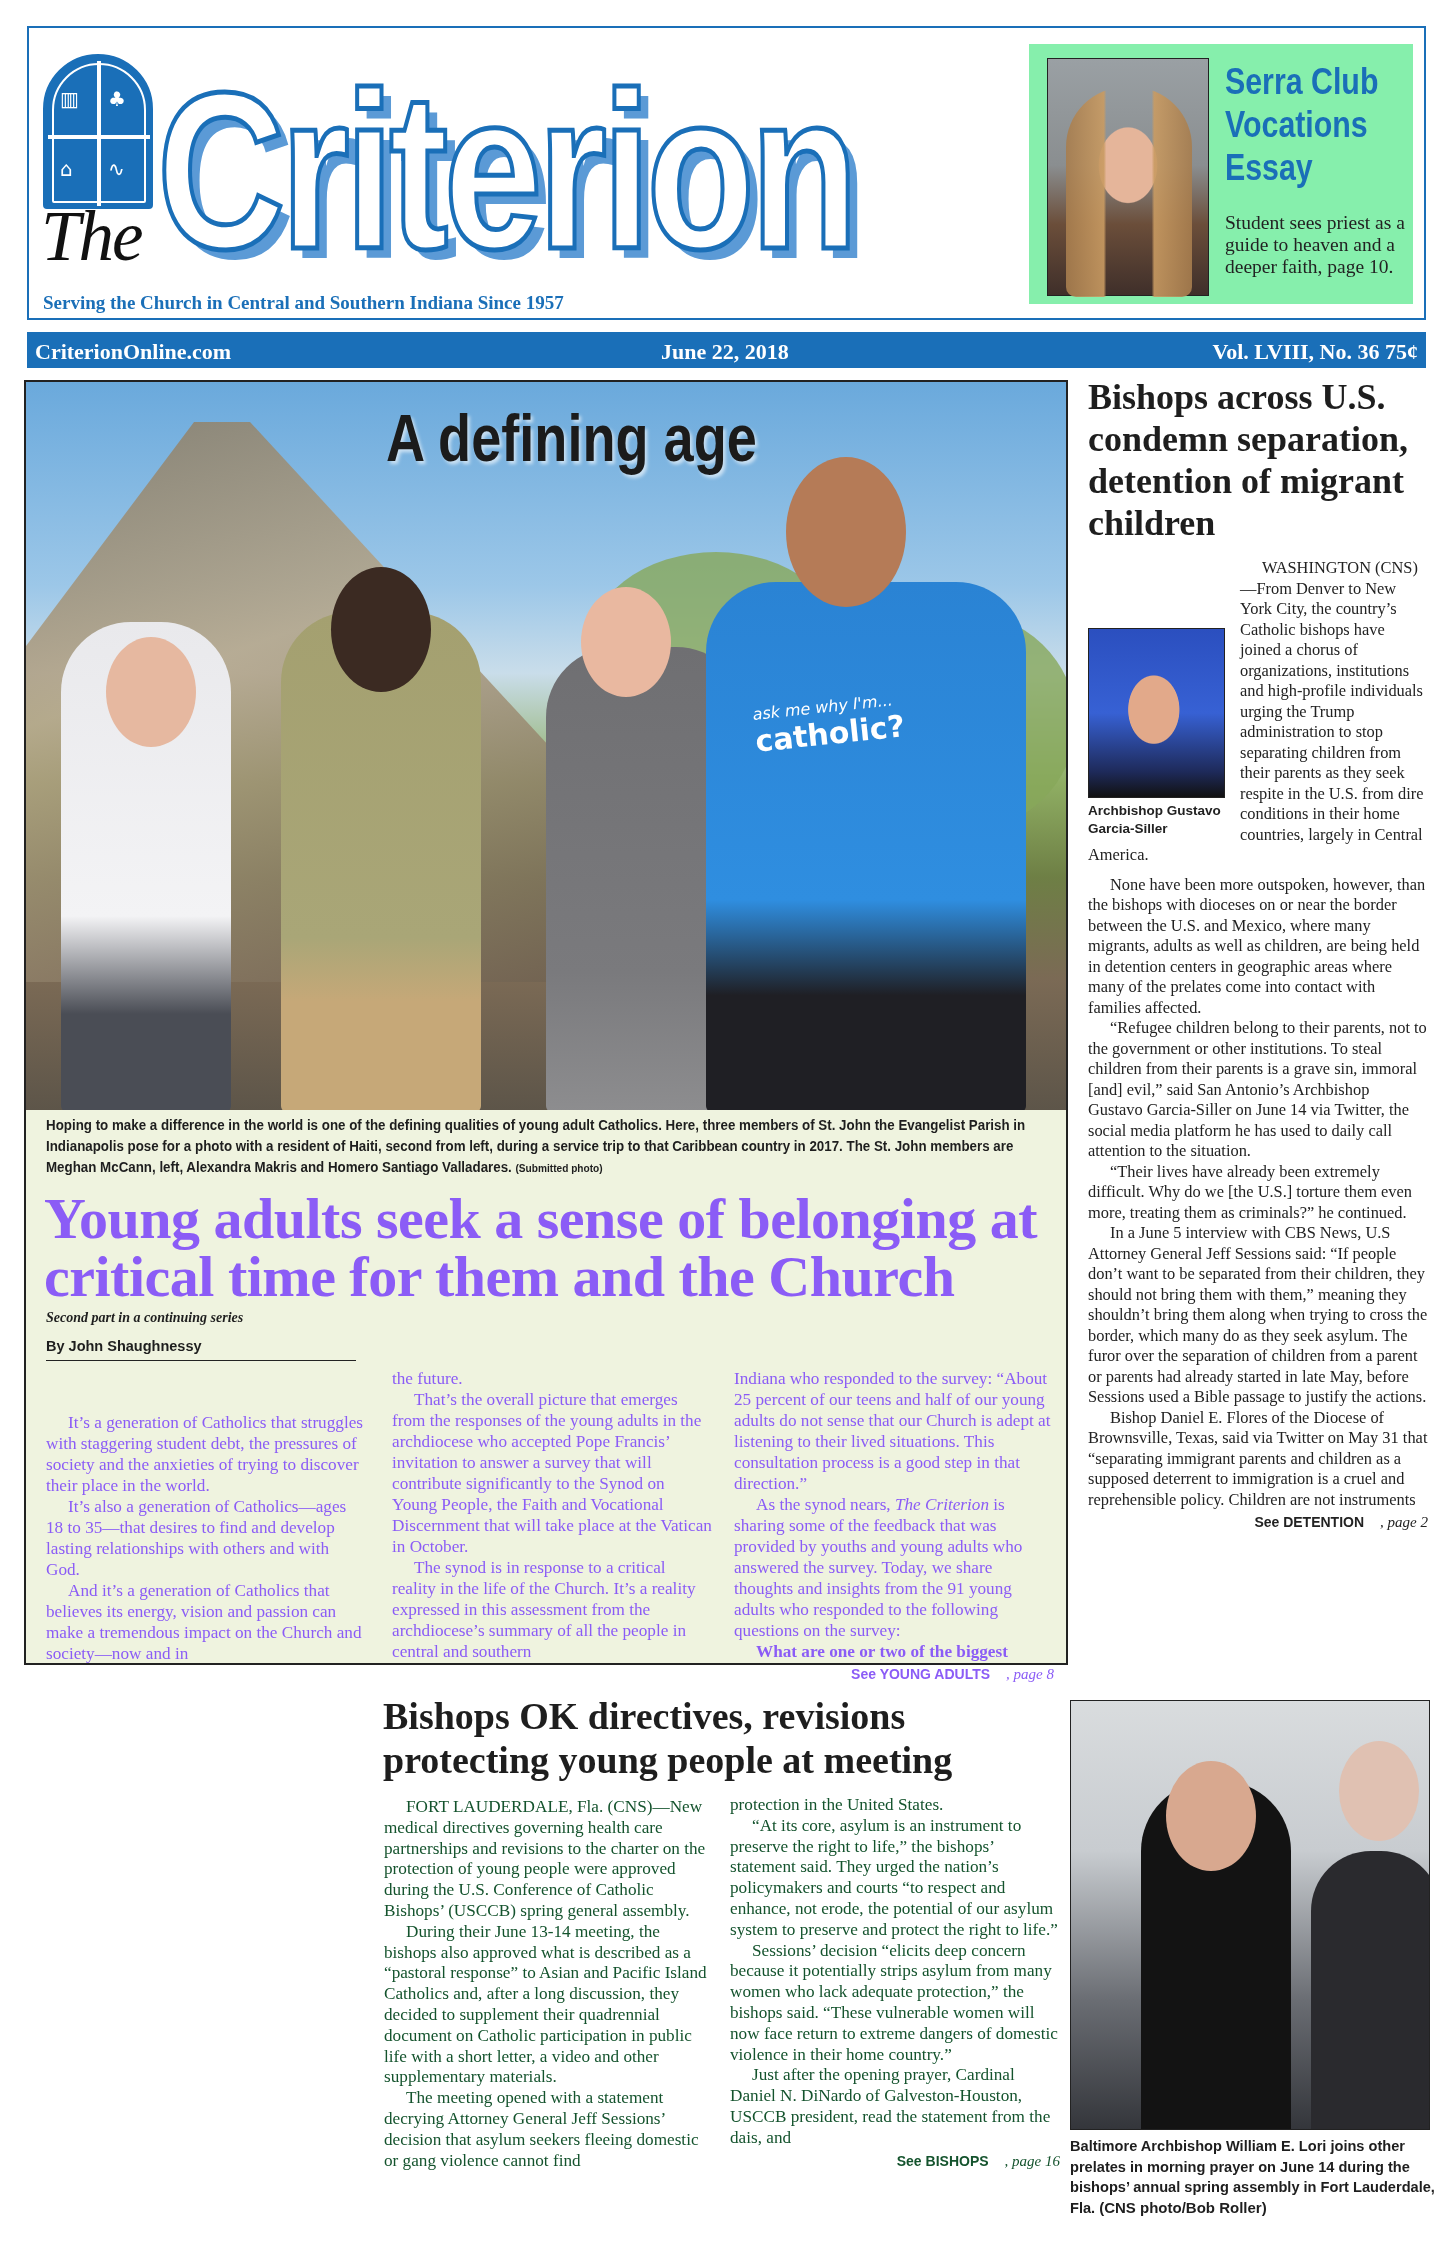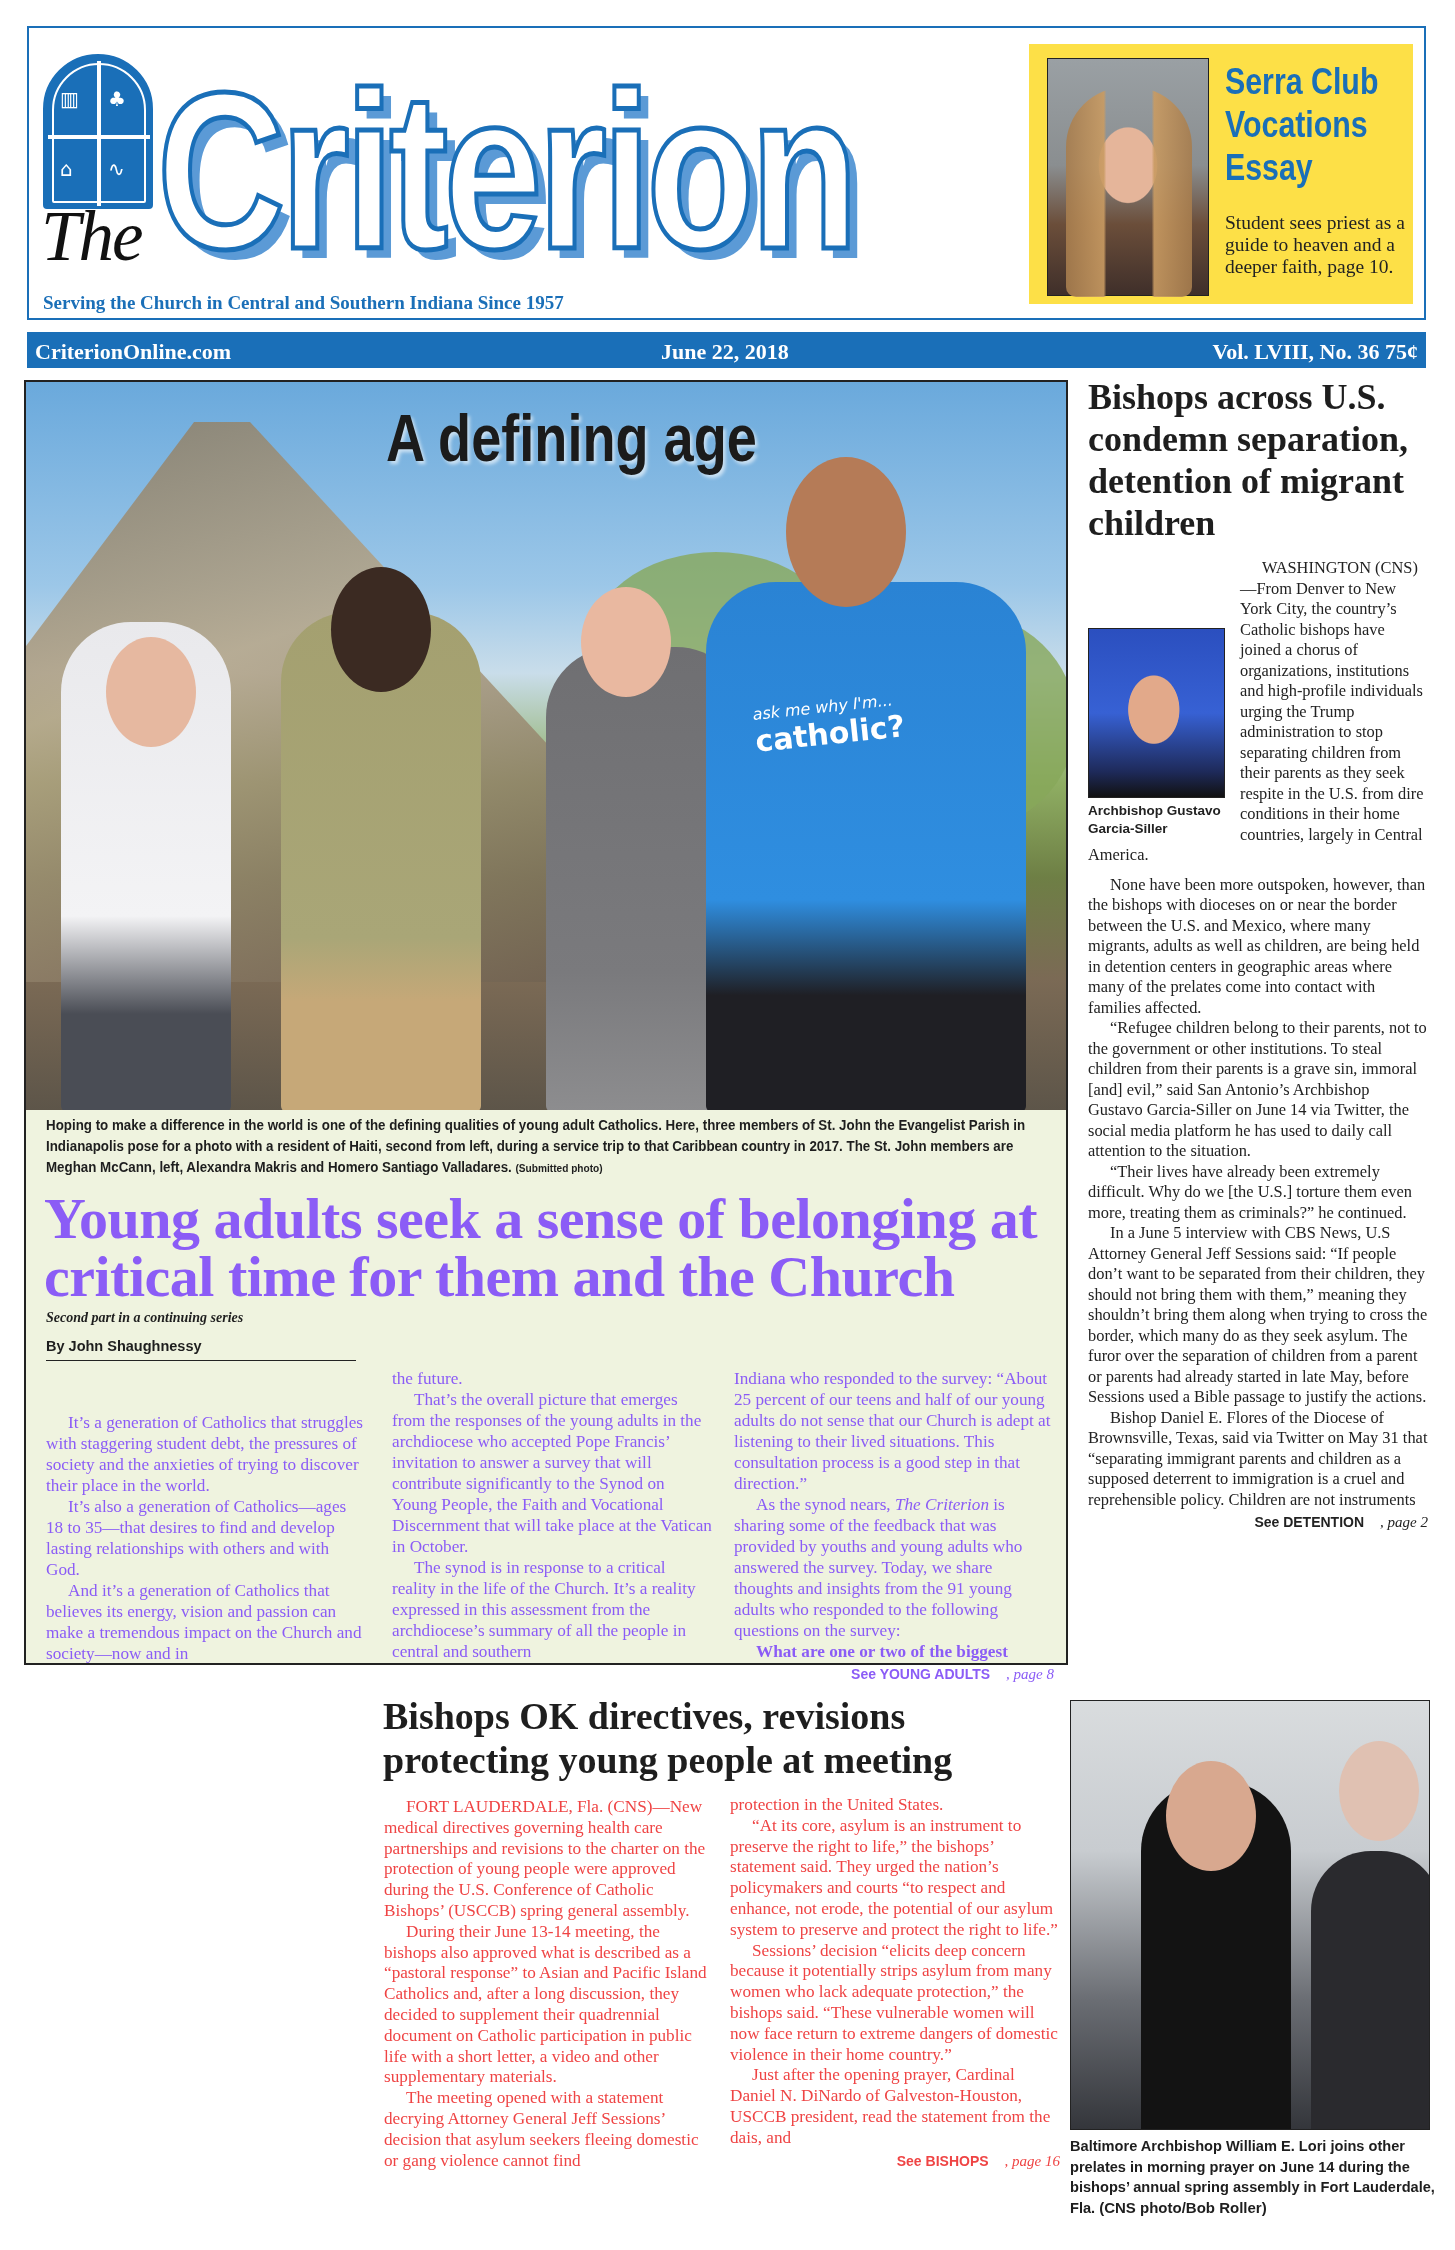--- a/index.html
+++ b/index.html
@@ -12,21 +12,21 @@
   .logo-window .pane { position: absolute; background: #fff; }
   .logo-window .v { left: 51px; top: 4px; width: 4px; height: 145px; }
   .logo-window .h { left: 2px; top: 78px; width: 102px; height: 4px; }
   .logo-window .arch { position: absolute; left: 6px; top: 6px; width: 94px; height: 140px; border: 2px solid #fff; border-radius: 47px 47px 2px 2px; }
   .logo-window .glyph { position: absolute; color: #fff; font-size: 20px; font-family: "DejaVu Sans", sans-serif; }
   .the { position: absolute; left: 12px; top: 168px; font-family: "Liberation Serif", serif; font-style: italic; font-weight: normal; font-size: 71px; color: #111; letter-spacing: -2px; }
   .criterion-word { position: absolute; left: 128px; top: 32px; font-family: "Liberation Sans", sans-serif; font-weight: bold; font-size: 222px; line-height: 1; letter-spacing: -6px; color: #fff;
     -webkit-text-stroke: 5px #1a6fb8; text-shadow: 12px 10px 0 #5b9ad6; transform: scaleX(0.80); transform-origin: left top; }
   .tagline { position: absolute; left: 14px; top: 264px; font-family: "Liberation Serif", serif; font-weight: bold; font-size: 19px; color: #1a6fb8; }
 
-  .teaser { position: absolute; left: 1000px; top: 16px; width: 384px; height: 260px; background: #fde047; }
+  .teaser { position: absolute; left: 1000px; top: 16px; width: 384px; height: 260px; background: #86efac; }
   .teaser-photo { position: absolute; left: 18px; top: 14px; width: 162px; height: 238px; border: 1px solid #222;
     background: radial-gradient(ellipse 48px 62px at 50% 45%, #e5b59a 0 60%, transparent 62%), linear-gradient(180deg, #9aa0a4 0%, #8a8e90 45%, #6b4e3a 70%, #3f2f2a 100%); }
   .teaser-photo .hair { position: absolute; left: 18px; top: 28px; width: 126px; height: 210px; border-radius: 60px 60px 10px 10px; background: linear-gradient(90deg, #a77d4e, #c99b62 30%, transparent 32%, transparent 68%, #c99b62 70%, #a77d4e); opacity: .9; }
   .teaser-title { position: absolute; left: 196px; top: 16px; font-family: "Liberation Sans", sans-serif; font-weight: bold; font-size: 37px; line-height: 43px; color: #1a6fb8; transform: scaleX(0.82); transform-origin: left top; width: 220px; }
   .teaser-text { position: absolute; left: 196px; top: 168px; width: 180px; font-size: 19.5px; line-height: 22px; color: #222; }
 
   
   .datebar { position: absolute; left: 27px; top: 332px; width: 1399px; height: 36px; background: #1a6fb8; color: #fff; font-family: "Liberation Serif", serif; font-weight: bold; font-size: 22px; }
   .datebar span { position: absolute; top: 7px; }
   .db-site { left: 8px; }
@@ -65,21 +65,21 @@
   .side-headline { font-family: "Liberation Serif", serif; font-size: 36px; line-height: 42px; color: #1e1e1e; margin-top: 2px; }
   .side-body { margin-top: 14px; font-size: 16.4px; line-height: 20.5px; color: #222; }
   .side-body p { text-indent: 22px; }
   .side-figure { float: left; width: 140px; margin: 4px 12px 2px 0; }
   .side-photo { width: 137px; height: 170px; border: 1px solid #222;
     background: radial-gradient(ellipse 42px 56px at 48% 48%, #e2a98a 0 60%, transparent 62%), linear-gradient(180deg, #2b4fbf 0%, #3761d4 50%, #1e2a5a 85%, #111 100%); }
   .side-caption { font-family: "Liberation Sans", sans-serif; font-weight: bold; font-size: 13.5px; line-height: 18px; margin-top: 4px; }
 
   
   .bottom-headline { position: absolute; left: 383px; top: 1694px; width: 680px; font-family: "Liberation Serif", serif; font-size: 38px; line-height: 44px; color: #1e1e1e; }
-  .bottom-col { position: absolute; top: 1797px; width: 330px; font-size: 17.2px; line-height: 20.8px; color: #ef4444; }
+  .bottom-col { position: absolute; top: 1797px; width: 330px; font-size: 17.2px; line-height: 20.8px; color: #14532d; }
   .bottom-col.c1 { left: 384px; }
   .bottom-col.c2 { left: 730px; top: 1795px; }
   .bottom-col p { text-indent: 22px; }
   .bottom-col p.noindent { text-indent: 0; }
   .bottom-photo { position: absolute; left: 1070px; top: 1700px; width: 360px; height: 430px; border: 1px solid #222; overflow: hidden;
     background: linear-gradient(180deg, #d9dcde 0%, #c8ccd0 35%, #6a6d73 70%, #34363b 100%); }
   .bottom-photo .fig1 { position: absolute; left: 70px; top: 80px; width: 150px; height: 360px; background: #131313; border-radius: 70px 70px 0 0; }
   .bottom-photo .face1 { position: absolute; left: 95px; top: 60px; width: 90px; height: 110px; border-radius: 50%; background: #d8a88f; }
   .bottom-photo .fig2 { position: absolute; left: 240px; top: 150px; width: 130px; height: 300px; background: #2a2a2e; border-radius: 60px 60px 0 0; }
   .bottom-photo .face2 { position: absolute; left: 268px; top: 40px; width: 80px; height: 100px; border-radius: 50%; background: #e0c1b2; }

